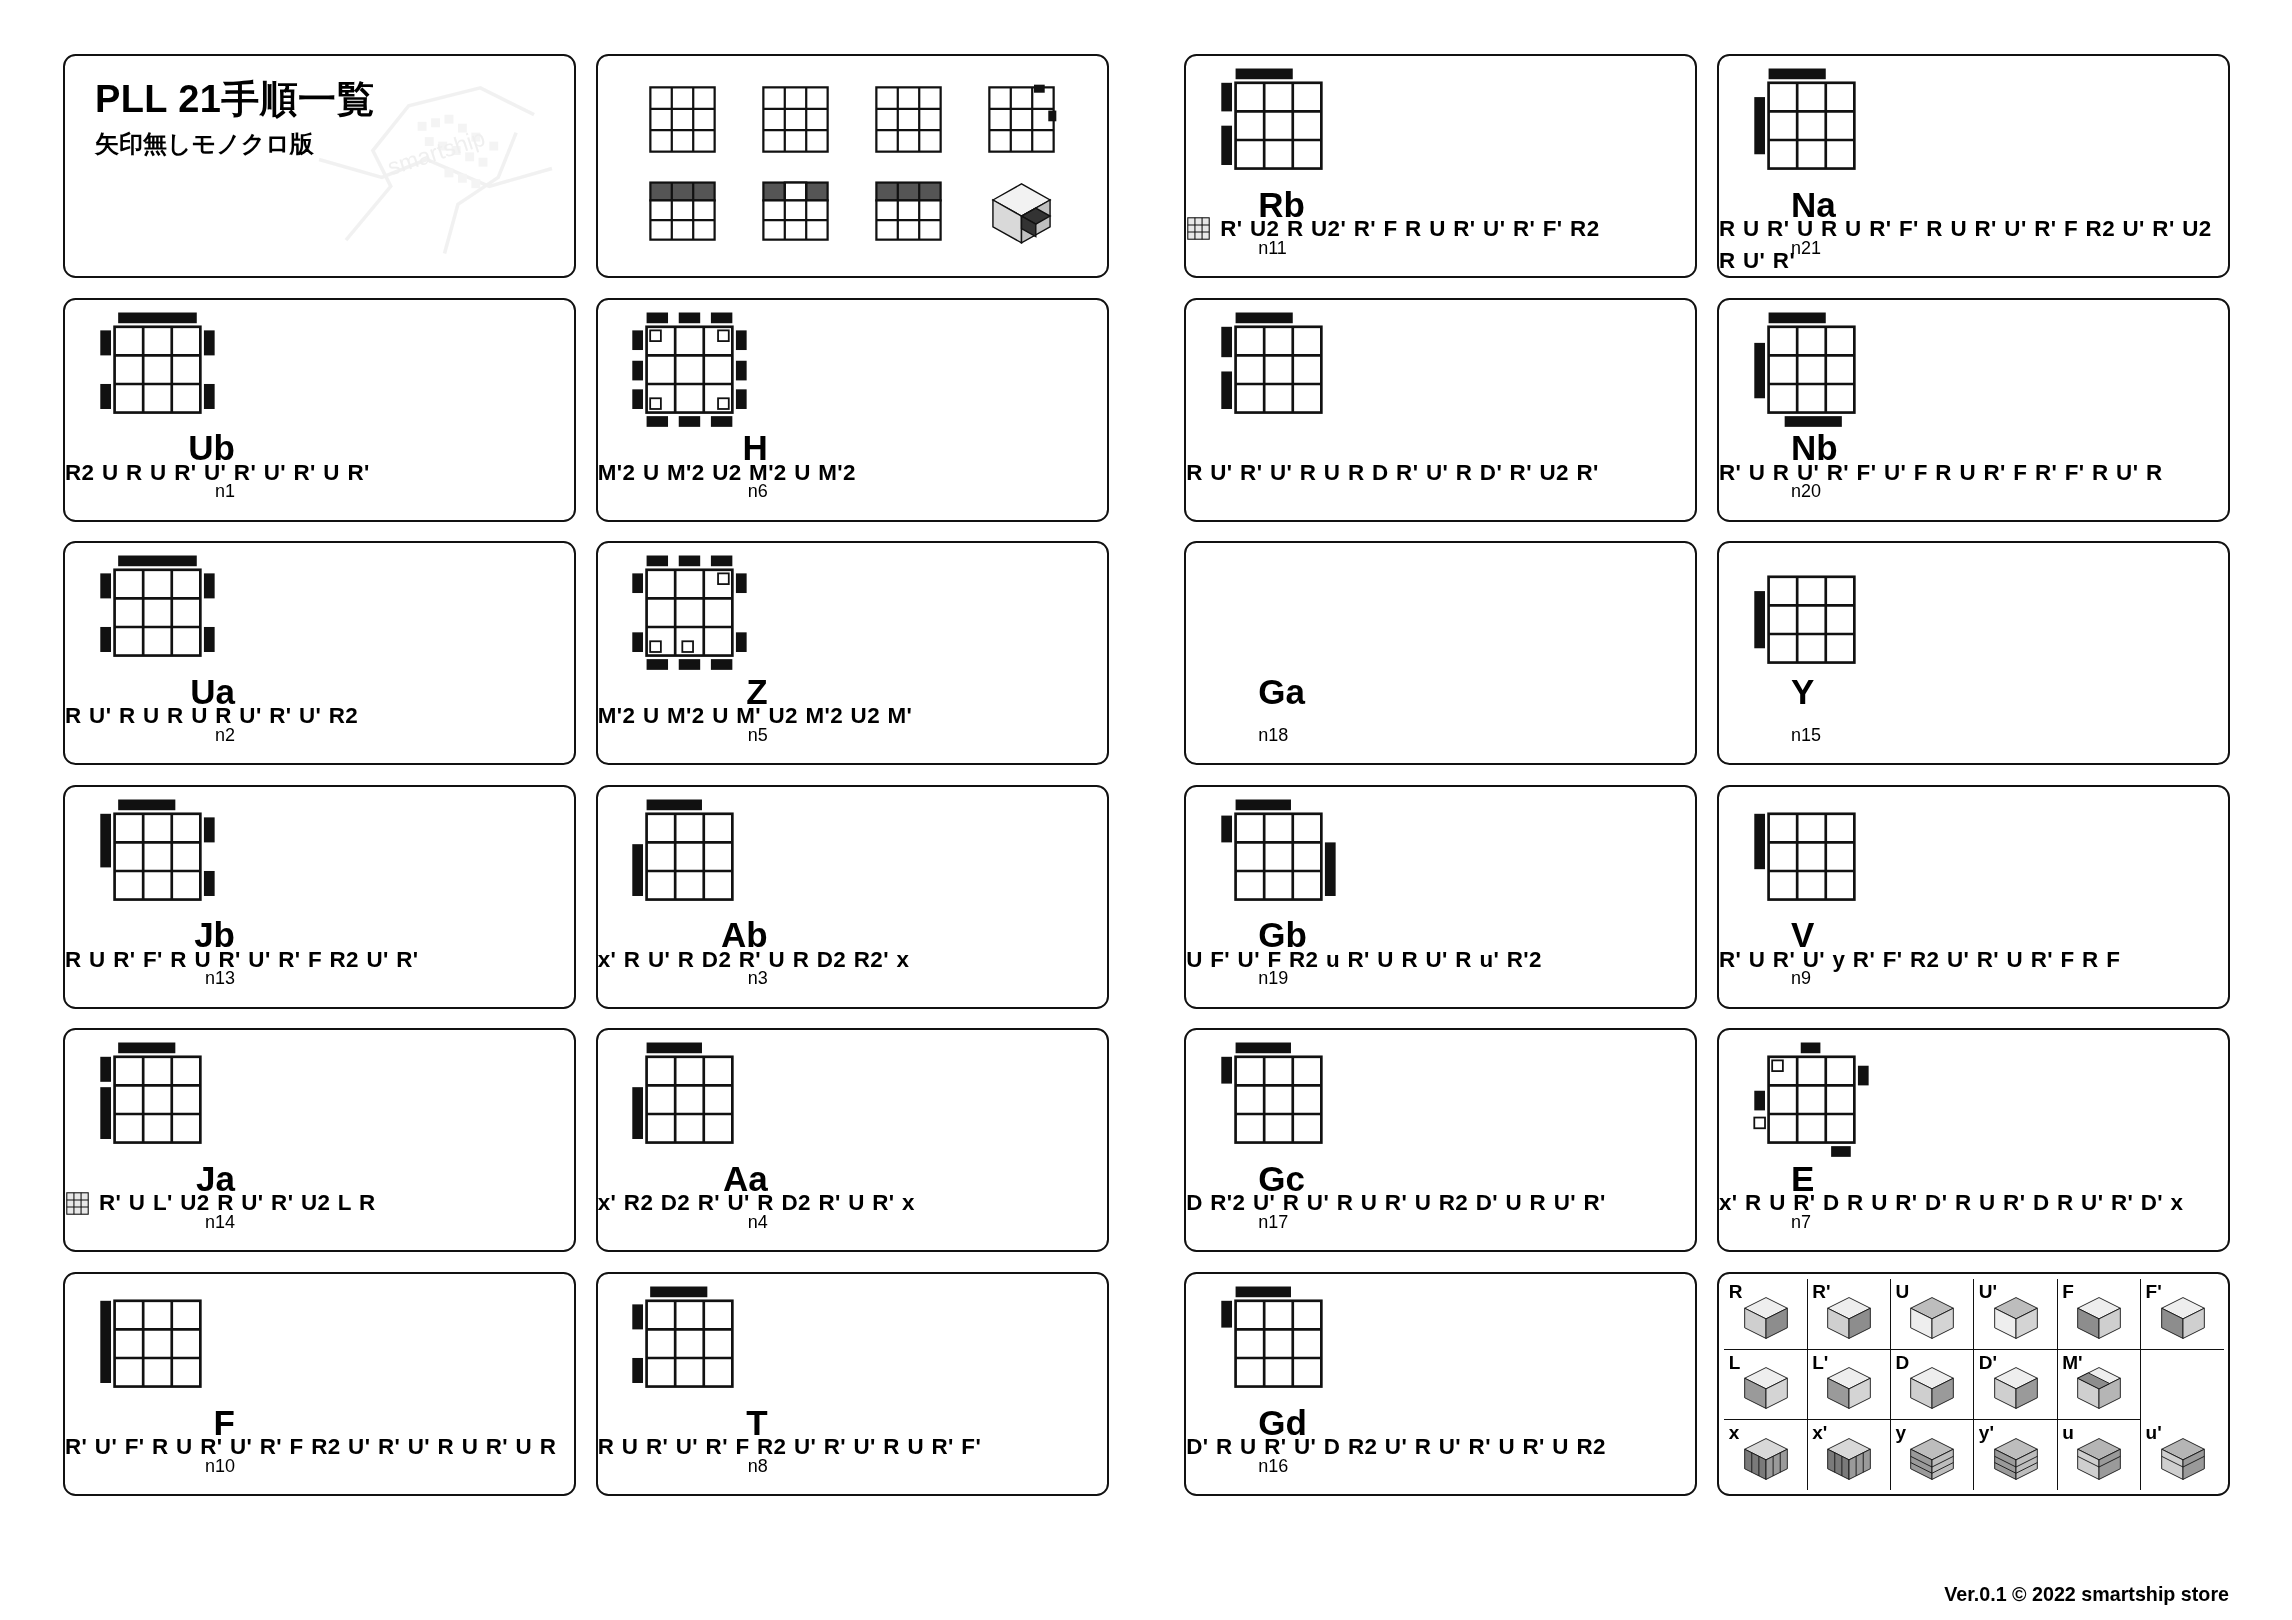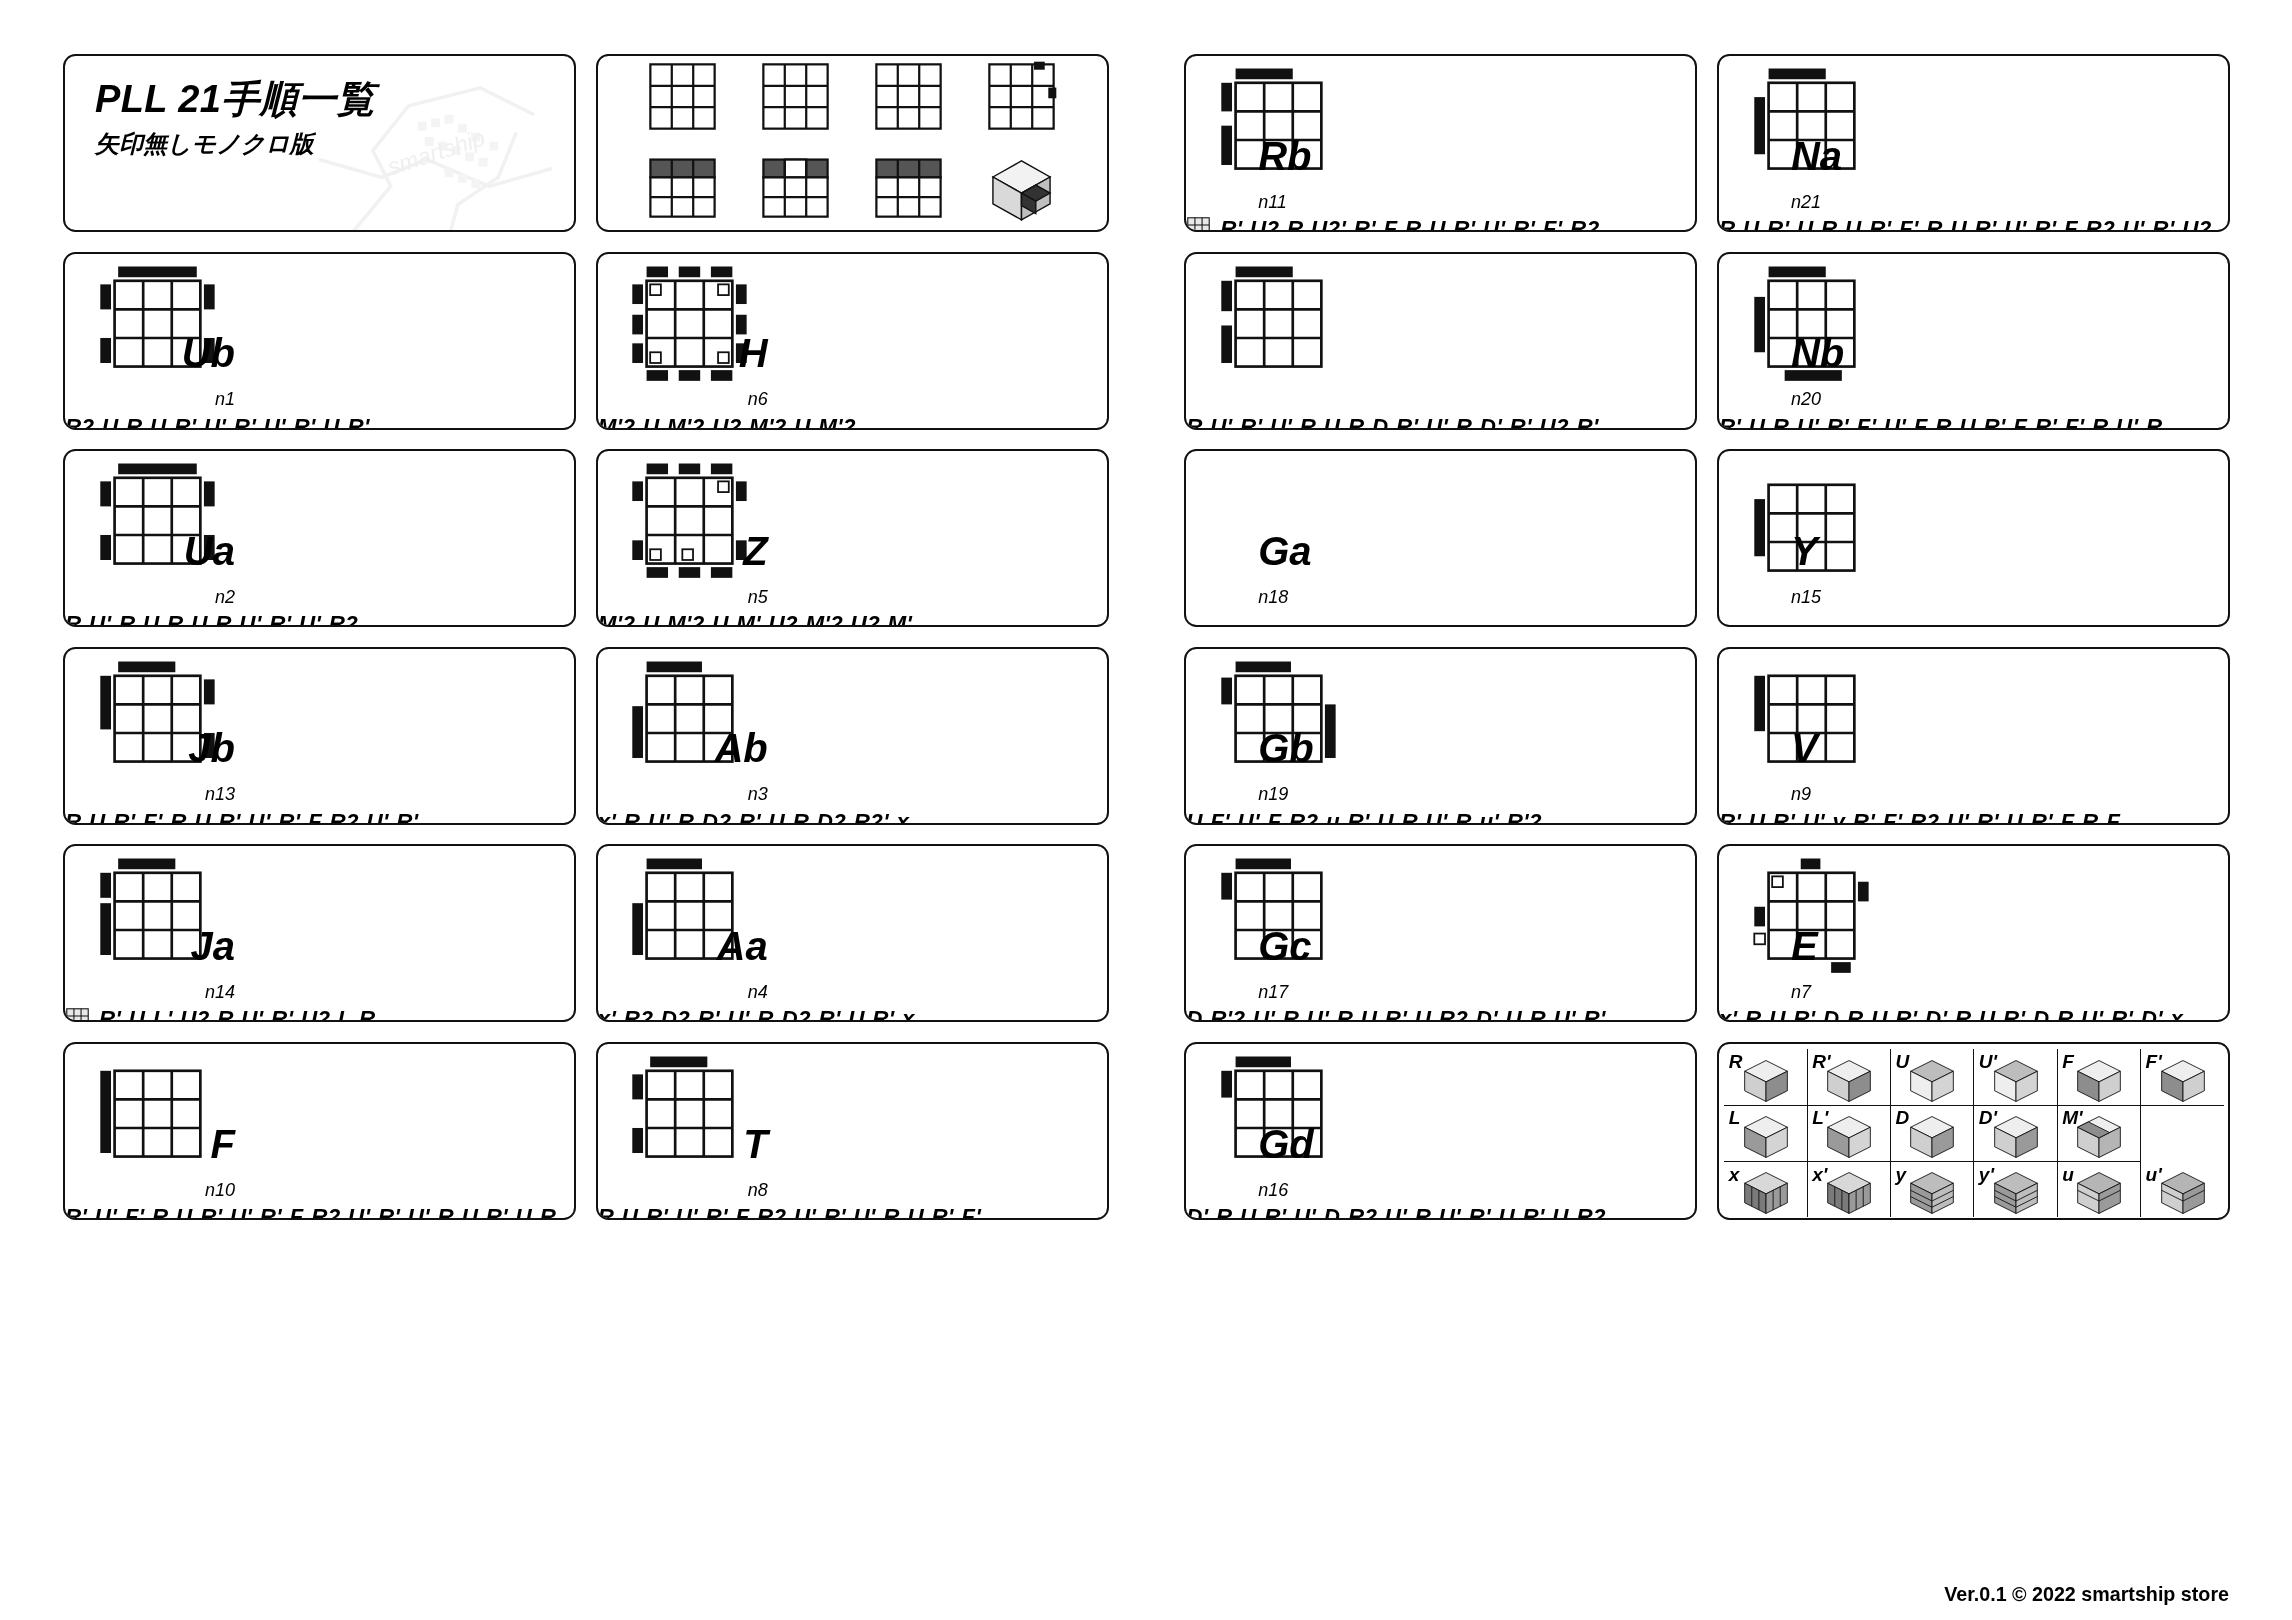--- a/index.html
+++ b/index.html
@@ -17,22 +17,21 @@
     padding:54px 63px;
     box-sizing:border-box;
   }
   .grid{
     display:grid;
     grid-template-columns: 1fr 1fr 36px 1fr 1fr;
     grid-template-rows: repeat(6, 1fr);
     column-gap:19.7px;
     row-gap:19.7px;
     width:100%;
-    height:1166px;
-    font-style:italic;
+    height:1442px;
   }
   .card{
     border:2.7px solid #111;
     border-radius:12.5px;
     position:relative;
     box-sizing:border-box;
     overflow:hidden;
     background:#fff;
   }
   .spacer{border:none;background:transparent;}
@@ -108,21 +107,21 @@
     vertical-align:-5.4px;
     margin-right:9px;
   }
   .name-wrap{
     position:absolute;
     left:0;right:0;bottom:14.3px;
     text-align:left;
     padding-left:72px;
   }
   .name{
-    font-size:40px;
+    font-size:35px;
     font-weight:bold;
     line-height:1;
   }
   .num{
     font-size:18px;
     line-height:1.5;
     margin-top:13px;
   }
   .name-center{padding-left:0;text-align:right;width:170px;}
 

